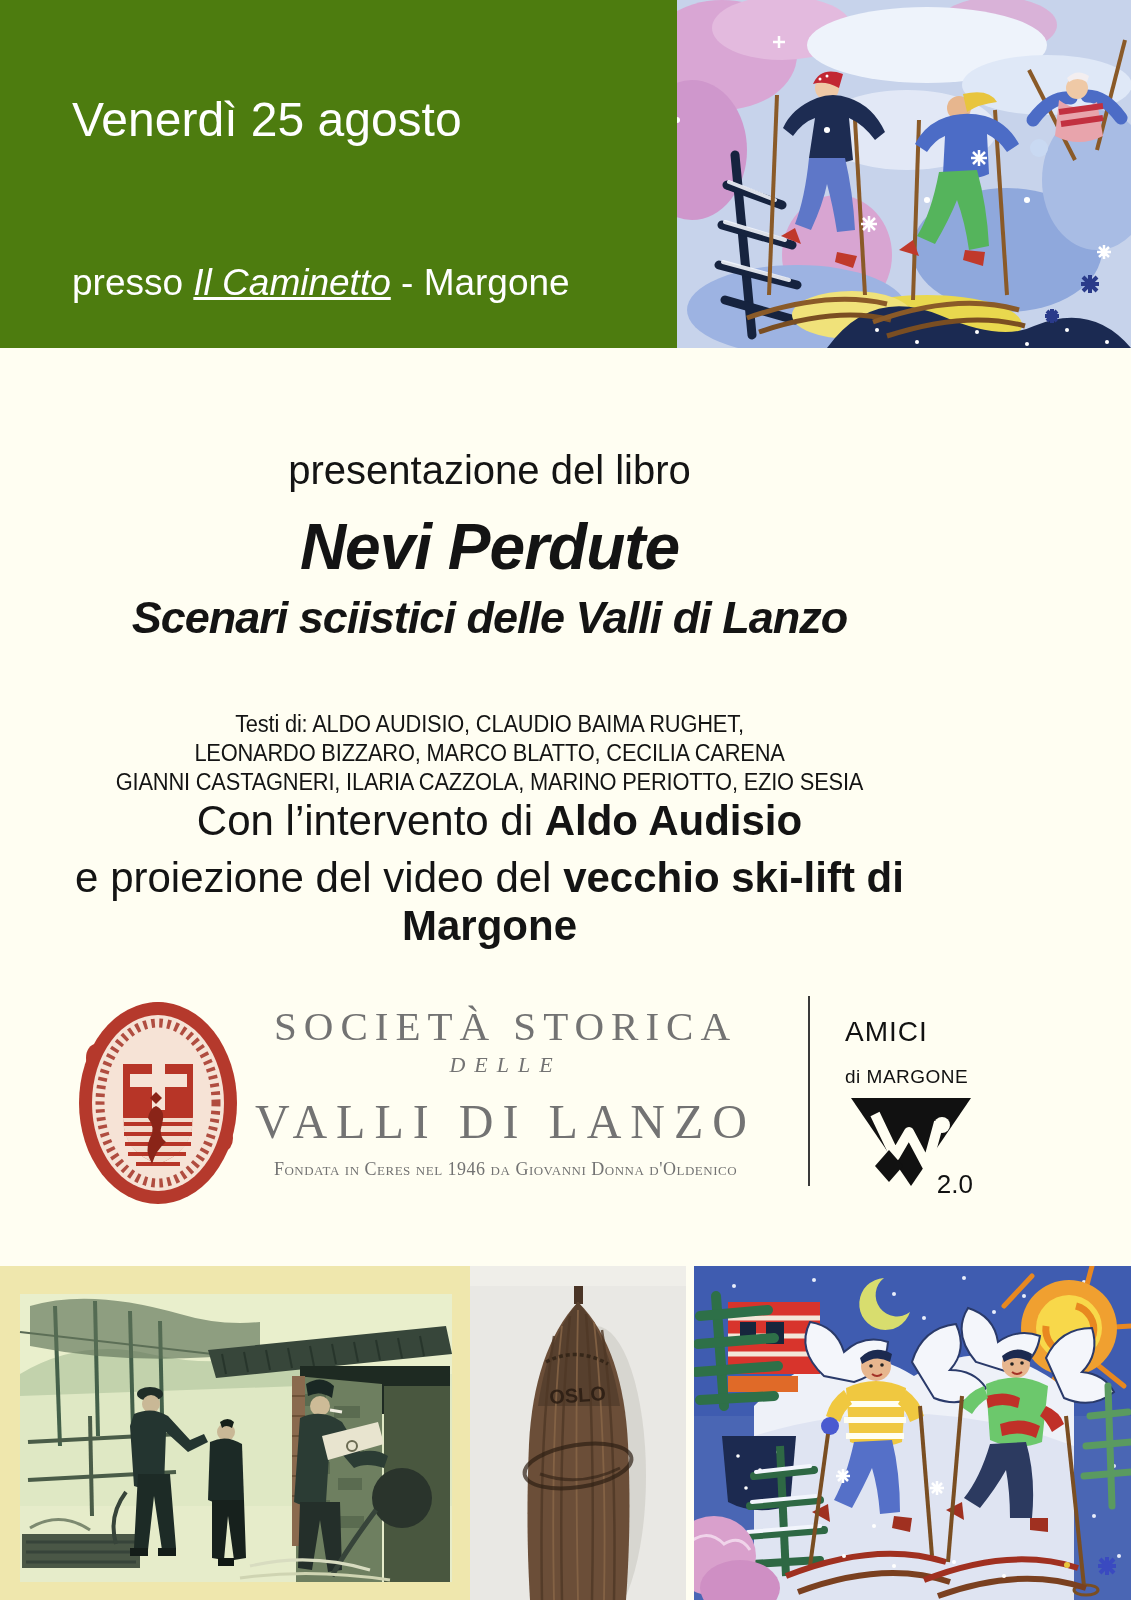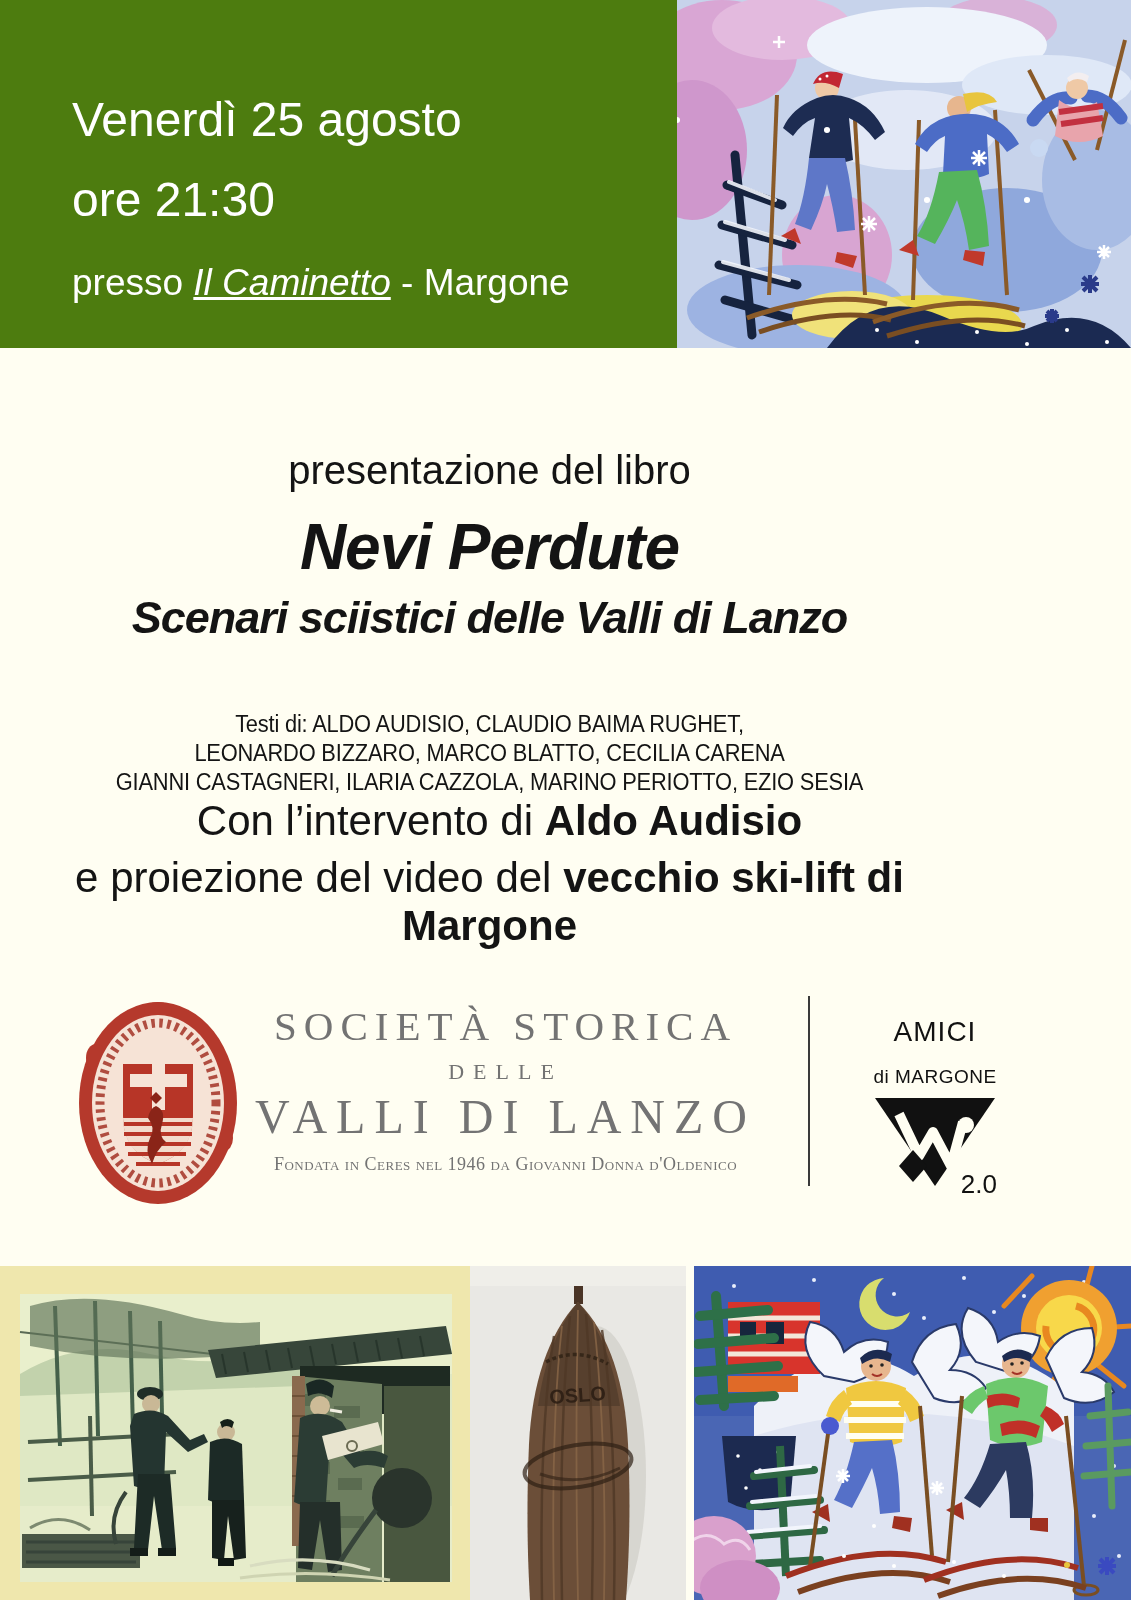--- a/index.html
+++ b/index.html
@@ -22,40 +22,39 @@
   .authors{top:710px;font-size:23px;line-height:29px;}
   .authors .aline{display:block;transform:scaleX(0.95);transform-origin:center;letter-spacing:-0.2px;}
   .speaker-line{top:797px;font-size:42px;padding-left:10px;}
   .video-line{top:854px;font-size:42px;}
   .bold{font-weight:bold;}
   
   .seal{left:76px;top:998px;width:164px;height:210px;}
   .society{left:248px;top:1002px;width:515px;text-align:center;color:#737373;
            font-family:"Liberation Serif","DejaVu Serif",serif;}
   .soc1{font-size:41px;letter-spacing:7px;white-space:nowrap;}
-  .soc2{font-size:22px;letter-spacing:9px;margin-top:9px;}
-  .soc3{font-size:48px;letter-spacing:9px;white-space:nowrap;margin-top:4px;}
+  .soc2{font-size:22px;letter-spacing:9px;margin-top:2px;font-style:italic;}
+  .soc3{font-size:48px;letter-spacing:9px;white-space:nowrap;margin-top:16px;}
   .soc4{font-size:18px;font-variant:small-caps;letter-spacing:0.5px;margin-top:10px;white-space:nowrap;}
   .divider{left:808px;top:996px;width:2px;height:190px;background:#3a3a3a;}
-  .amici{left:845px;top:1016px;width:180px;text-align:center;color:#111;}
+  .amici{left:845px;top:1016px;width:180px;color:#111;}
   .amici .a1{font-size:28px;letter-spacing:1px;}
   .amici .a2{font-size:19px;letter-spacing:0.5px;margin-top:18px;}
   .amici-tri{margin-top:6px;}
   .amici-ver{position:absolute;right:4px;bottom:-6px;font-size:26px;}
   
   .photo-old{left:0;top:1266px;width:470px;height:334px;}
   .photo-ski{left:470px;top:1266px;width:216px;height:334px;}
   .illu-winged{left:694px;top:1266px;width:437px;height:334px;}
 </style>
 </head>
 <body>
 
 <div class="abs red-block">
   <div class="line date-line1">Venerdì 25 agosto</div>
-  <div class="line date-line2">ore 21:30</div>
   <div class="line venue-line"><span>presso </span><span class="it">Il Caminetto</span><span> - Margone</span></div>
 </div>
 
 <svg class="abs top-illu" viewBox="0 0 454 348">
   <rect width="454" height="348" fill="#c7d3eb"></rect>
 
   <ellipse cx="45" cy="55" rx="75" ry="55" fill="#d9a6d4"></ellipse>
   <ellipse cx="15" cy="150" rx="55" ry="70" fill="#cf97cc"></ellipse>
   <ellipse cx="105" cy="28" rx="70" ry="32" fill="#e3bade"></ellipse>
   <ellipse cx="160" cy="255" rx="55" ry="60" fill="#d8a5d2"></ellipse>

